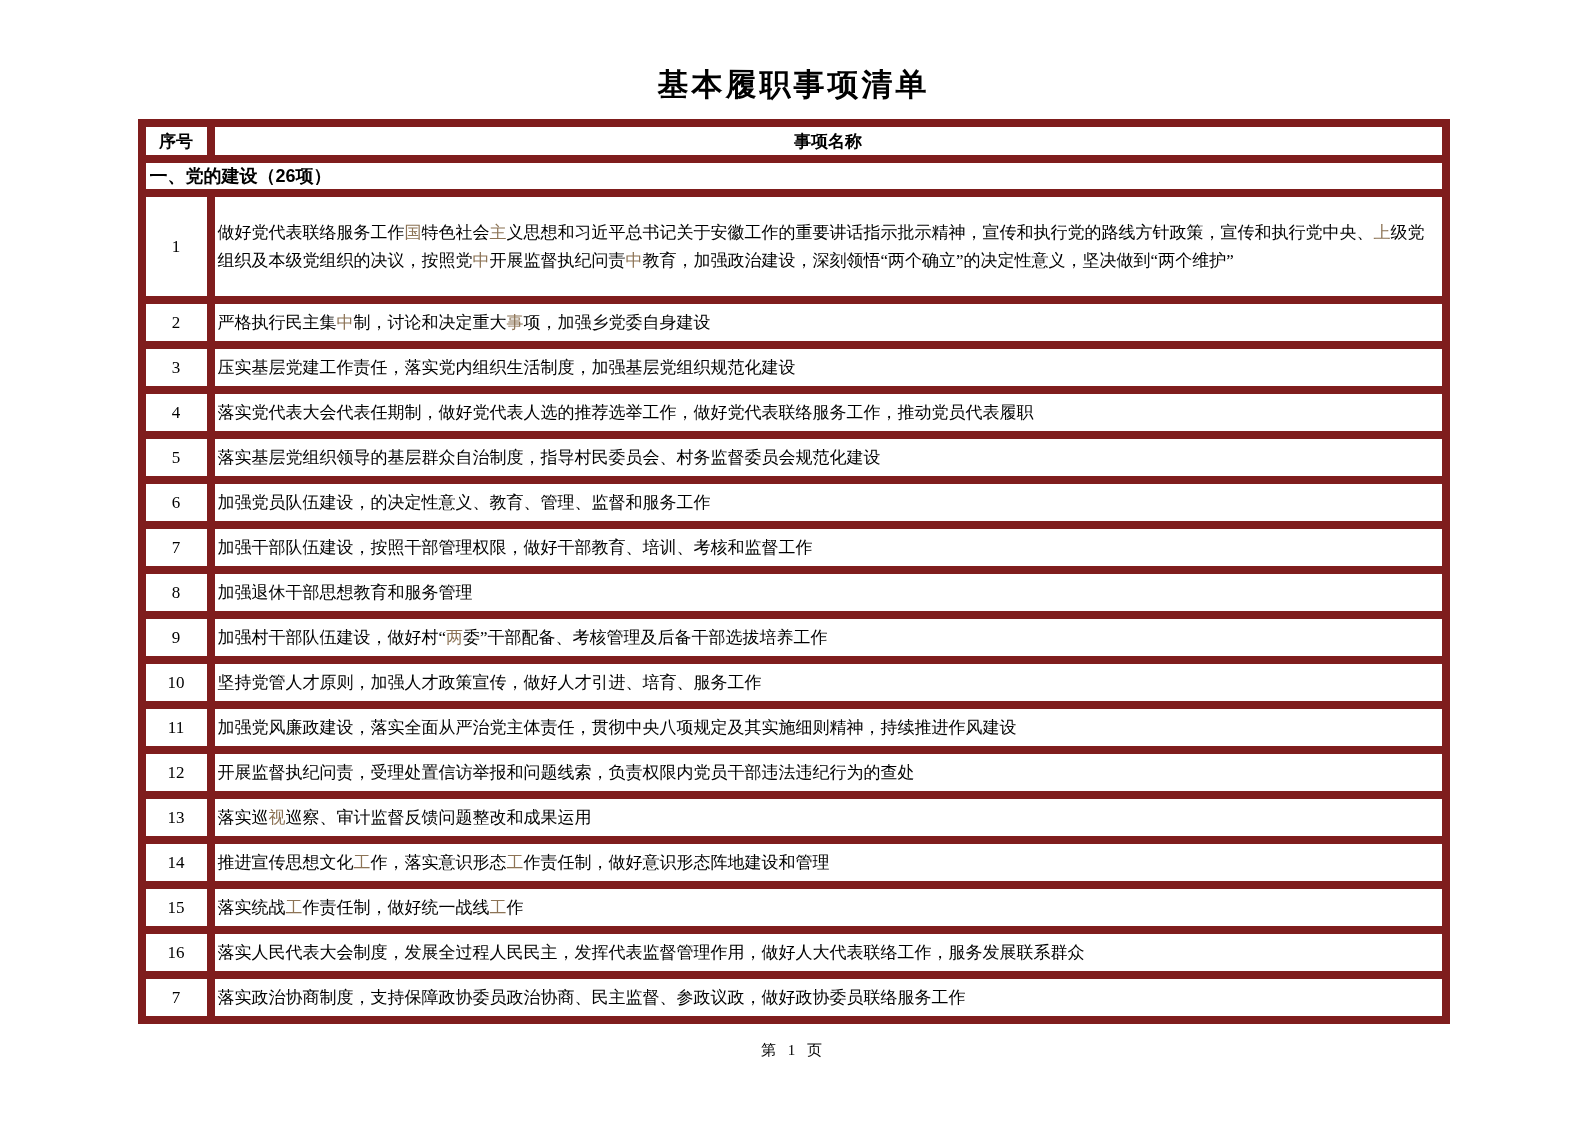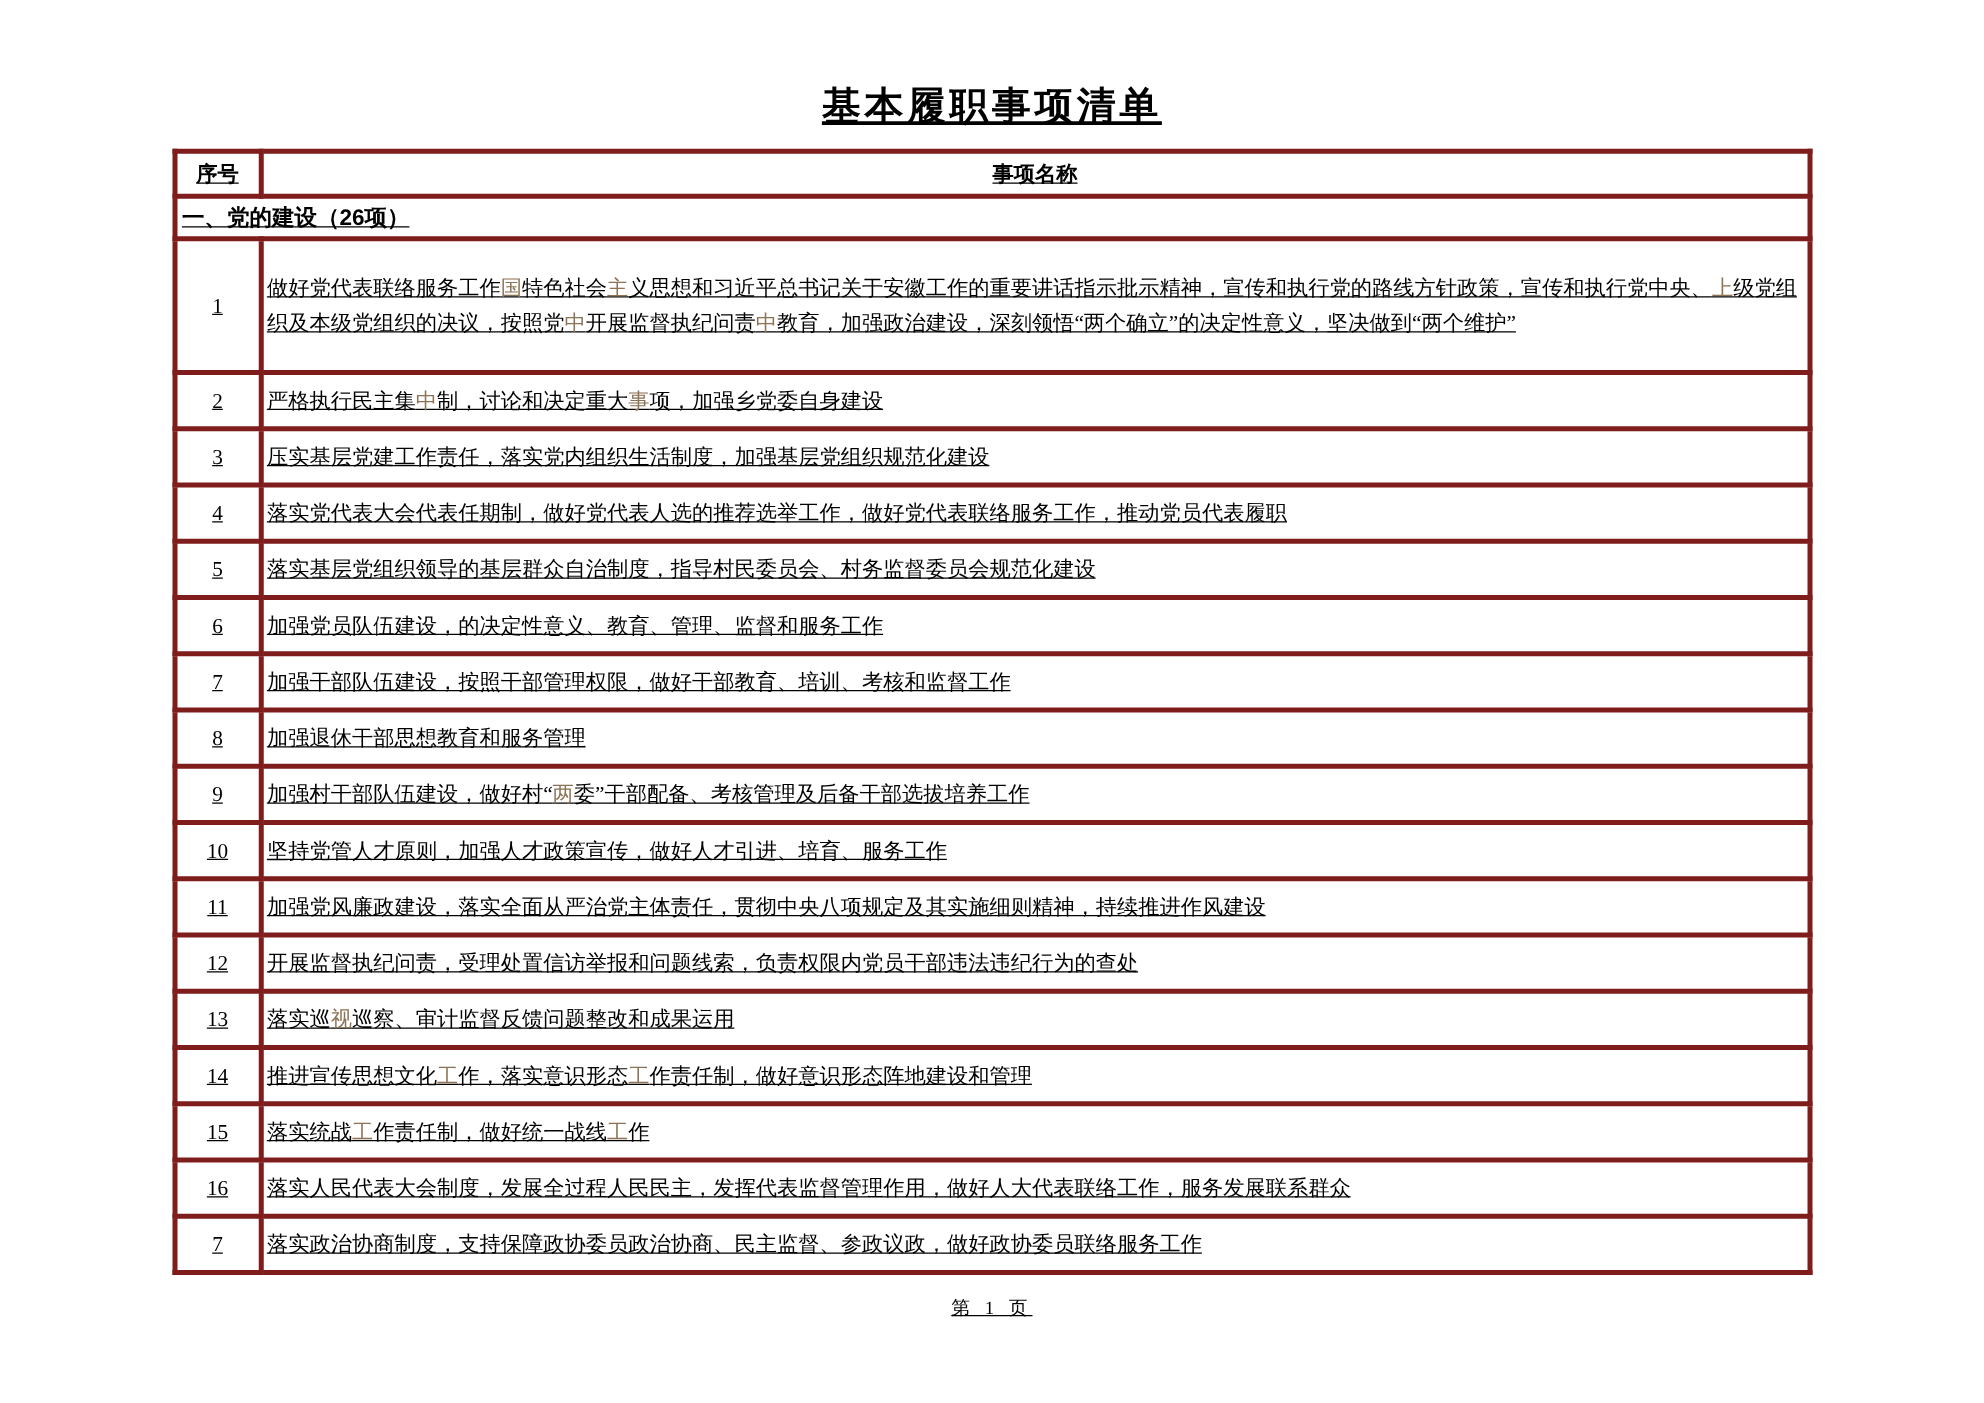--- a/index.html
+++ b/index.html
@@ -10,39 +10,38 @@
     height: 1122px;
     background: #ffffff;
     color: #000000;
     font-family: "Liberation Serif", serif;
     overflow: hidden;
   }
   .page {
     width: 1587px;
     height: 968px;
     position: relative;
-    text-decoration: underline;
   }
   .page-title {
     margin: 0;
     padding-top: 64px;
     text-align: center;
     font-size: 31px;
     font-weight: bold;
     letter-spacing: 3px;
     font-family: "Liberation Serif", serif;
   }
   table.duty-table {
     border-collapse: collapse;
     table-layout: fixed;
     width: 1312px;
     margin: 13px auto 0 auto;
   }
   .duty-table th, .duty-table td {
-    border: 4px solid #7f1d1d;
+    border: 8px solid #7f1d1d;
     overflow: hidden;
   }
   .col-num { width: 69px; }
   thead th {
     height: 36px;
     font-family: "Liberation Sans", sans-serif;
     font-size: 17px;
     font-weight: bold;
     text-align: center;
     vertical-align: middle;

